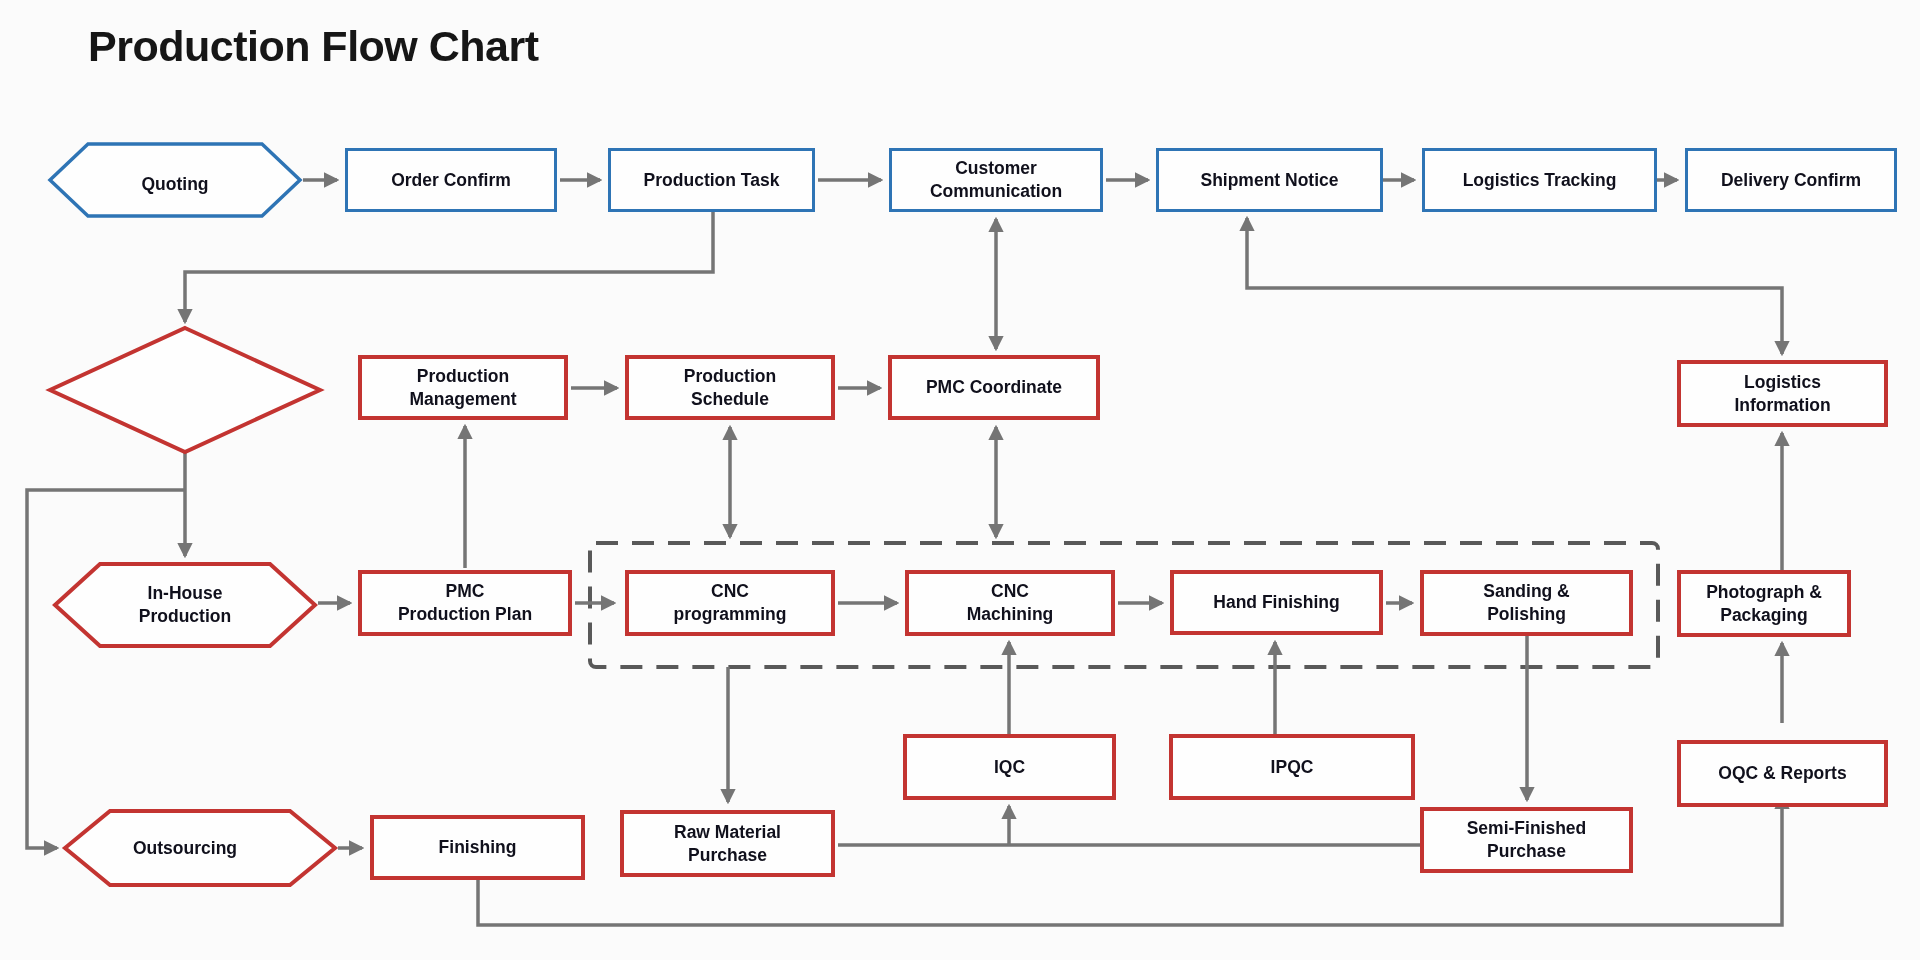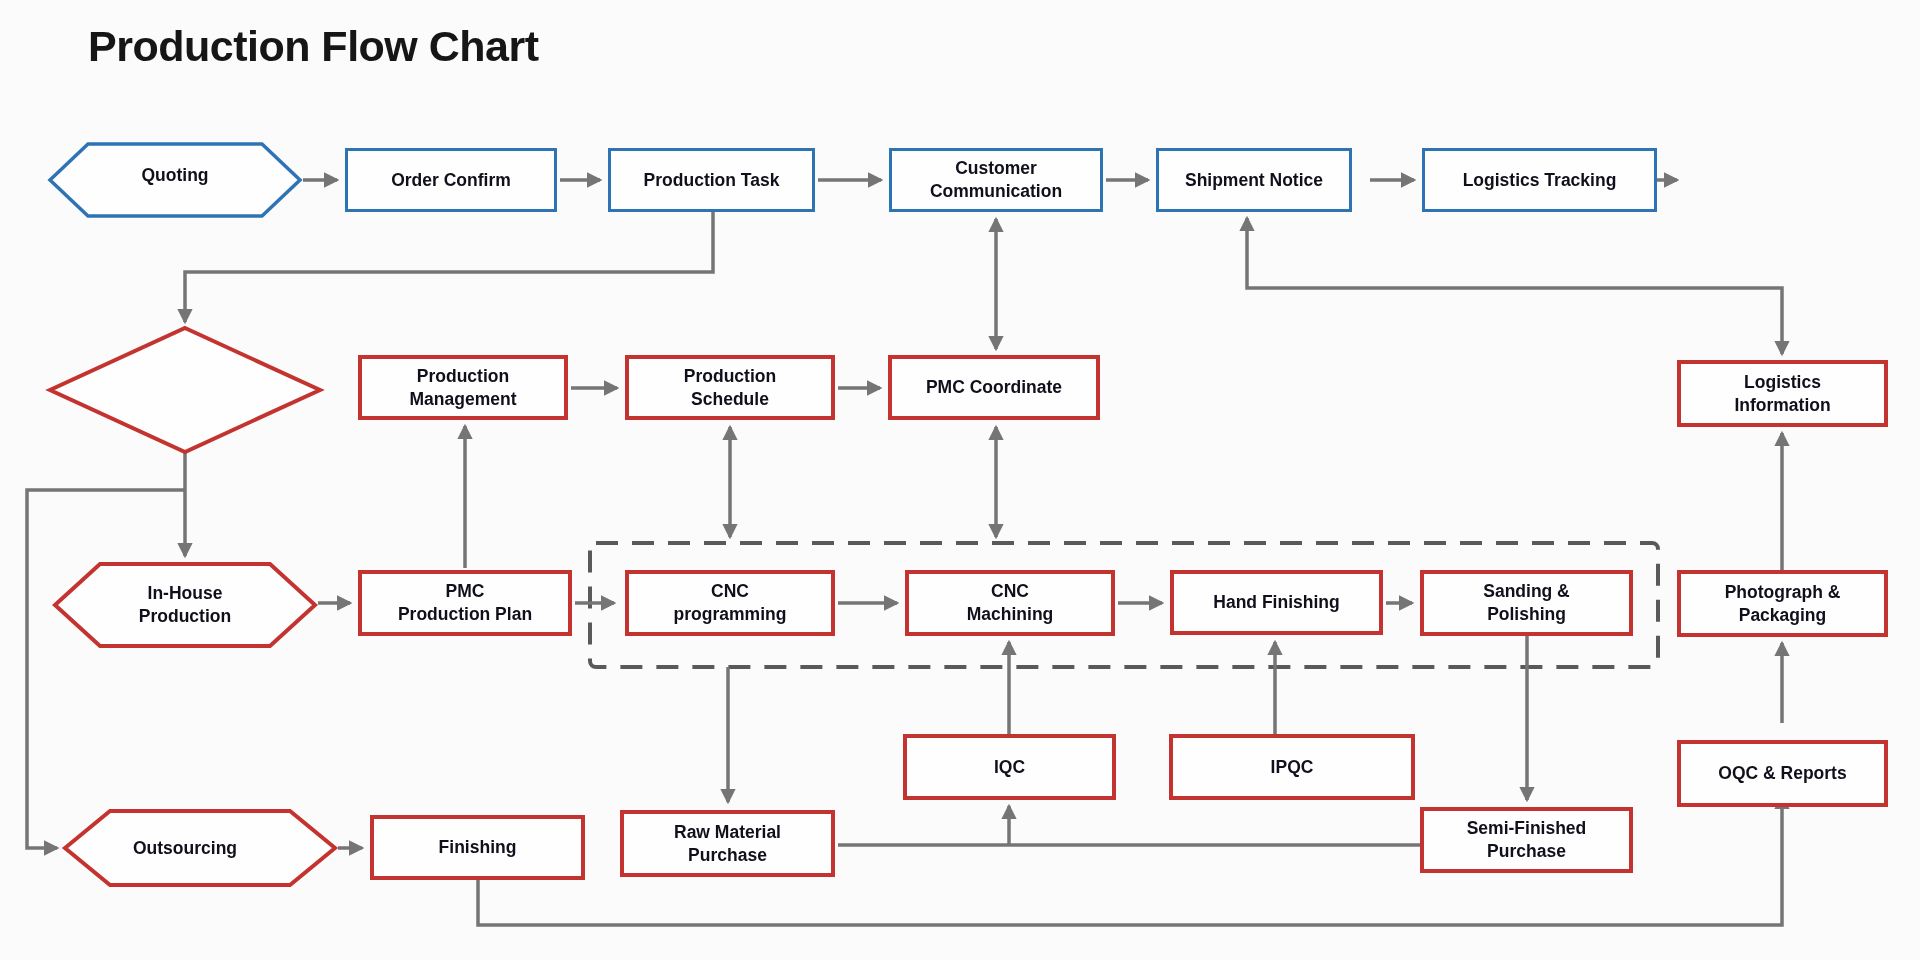--- a/index.html
+++ b/index.html
@@ -82,50 +82,51 @@
     <path class="conn" d="M1782,723 V643" marker-end="url(#ah)"></path>
     <path class="conn" d="M1782,570 V433" marker-end="url(#ah)"></path>
     <path class="conn" d="M1247,218 V288 H1782 V354" marker-start="url(#ah)" marker-end="url(#ah)"></path>
 
     <polygon class="shape-outline blue-s" points="50,180 88,144 262,144 300,180 262,216 88,216"></polygon>
     <polygon class="shape-outline red-s" points="185,328 320,390 185,452 50,390"></polygon>
     <polygon class="shape-outline red-s" points="55,605 100,564 270,564 315,605 270,646 100,646"></polygon>
     <polygon class="shape-outline red-s" points="65,848 110,811 290,811 335,848 290,885 110,885"></polygon>
   </svg>
 
-  <div class="shape-label" style="left:50px;top:134px;width:250px;height:83px">Quoting</div>
+  <div class="shape-label" style="left:50px;top:143px;width:250px;height:83px">Quoting</div>
   <div class="shape-label" style="left:75px;top:565px;width:220px;height:80px">In-House
 Production</div>
   <div class="shape-label" style="left:85px;top:811px;width:200px;height:74px">Outsourcing</div>
 
   <div class="node blue" style="left:345px;top:148px;width:212px;height:64px">Order Confirm</div>
   <div class="node blue" style="left:608px;top:148px;width:207px;height:64px">Production Task</div>
   <div class="node blue" style="left:889px;top:148px;width:214px;height:64px">Customer
 Communication</div>
-  <div class="node blue" style="left:1156px;top:148px;width:196px;height:64px">Shipment Notice</div>
+  <div class="node blue" style="left:1156px;top:148px;width:227px;height:64px">Shipment Notice</div>
   <div class="node blue" style="left:1422px;top:148px;width:235px;height:64px">Logistics Tracking</div>
+  <div class="node blue" style="left:1685px;top:148px;width:212px;height:64px">Delivery Confirm</div>
 
   <div class="node red" style="left:358px;top:355px;width:210px;height:65px">Production
 Management</div>
   <div class="node red" style="left:625px;top:355px;width:210px;height:65px">Production
 Schedule</div>
   <div class="node red" style="left:1677px;top:360px;width:211px;height:67px">Logistics
 Information</div>
   <div class="node red" style="left:888px;top:355px;width:212px;height:65px">PMC Coordinate</div>
 
   <div class="node red" style="left:358px;top:570px;width:214px;height:66px">PMC
 Production Plan</div>
   <div class="node red" style="left:625px;top:570px;width:210px;height:66px">CNC
 programming</div>
   <div class="node red" style="left:905px;top:570px;width:210px;height:66px">CNC
 Machining</div>
   <div class="node red" style="left:1170px;top:570px;width:213px;height:65px">Hand Finishing</div>
   <div class="node red" style="left:1420px;top:570px;width:213px;height:66px">Sanding &amp;
 Polishing</div>
-  <div class="node red" style="left:1677px;top:570px;width:211px;height:67px">Photograph &amp;
+  <div class="node red" style="left:1677px;top:570px;width:174px;height:67px">Photograph &amp;
 Packaging</div>
 
   <div class="node red" style="left:903px;top:734px;width:213px;height:66px">IQC</div>
   <div class="node red" style="left:1169px;top:734px;width:246px;height:66px">IPQC</div>
   <div class="node red" style="left:1677px;top:740px;width:211px;height:67px">OQC &amp; Reports</div>
 
   <div class="node red" style="left:370px;top:815px;width:215px;height:65px">Finishing</div>
   <div class="node red" style="left:620px;top:810px;width:215px;height:67px">Raw Material
 Purchase</div>
   <div class="node red" style="left:1420px;top:807px;width:213px;height:66px">Semi-Finished

